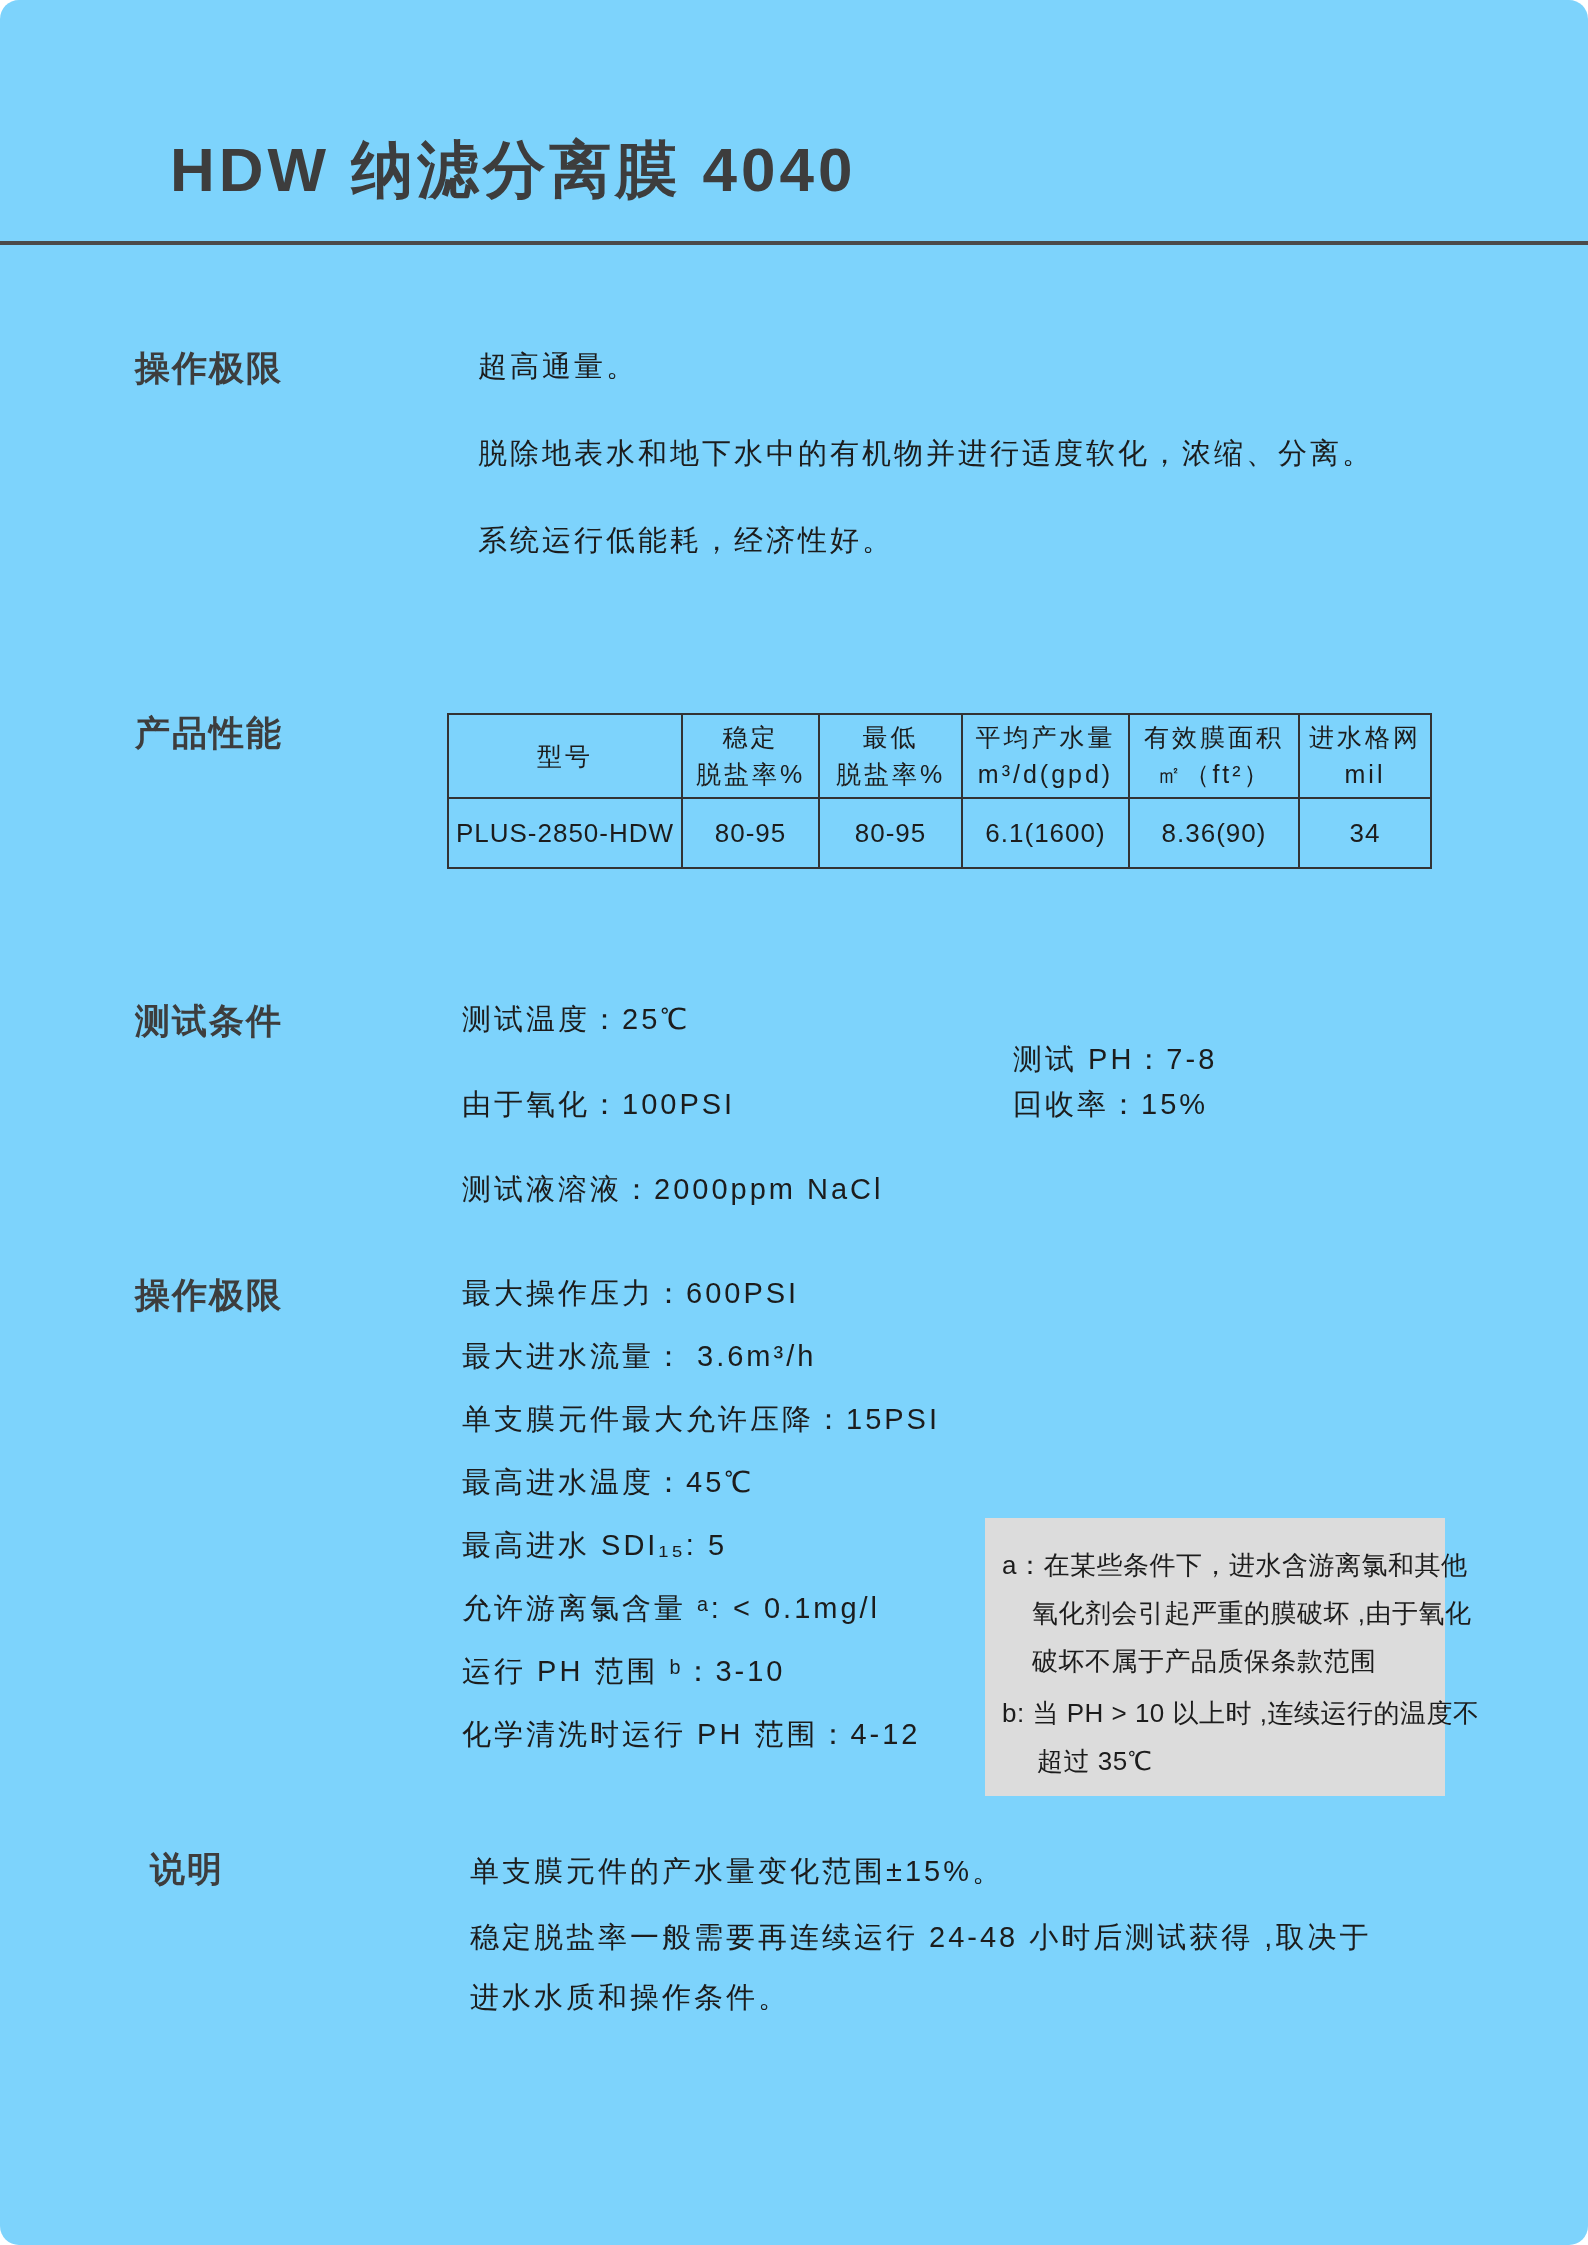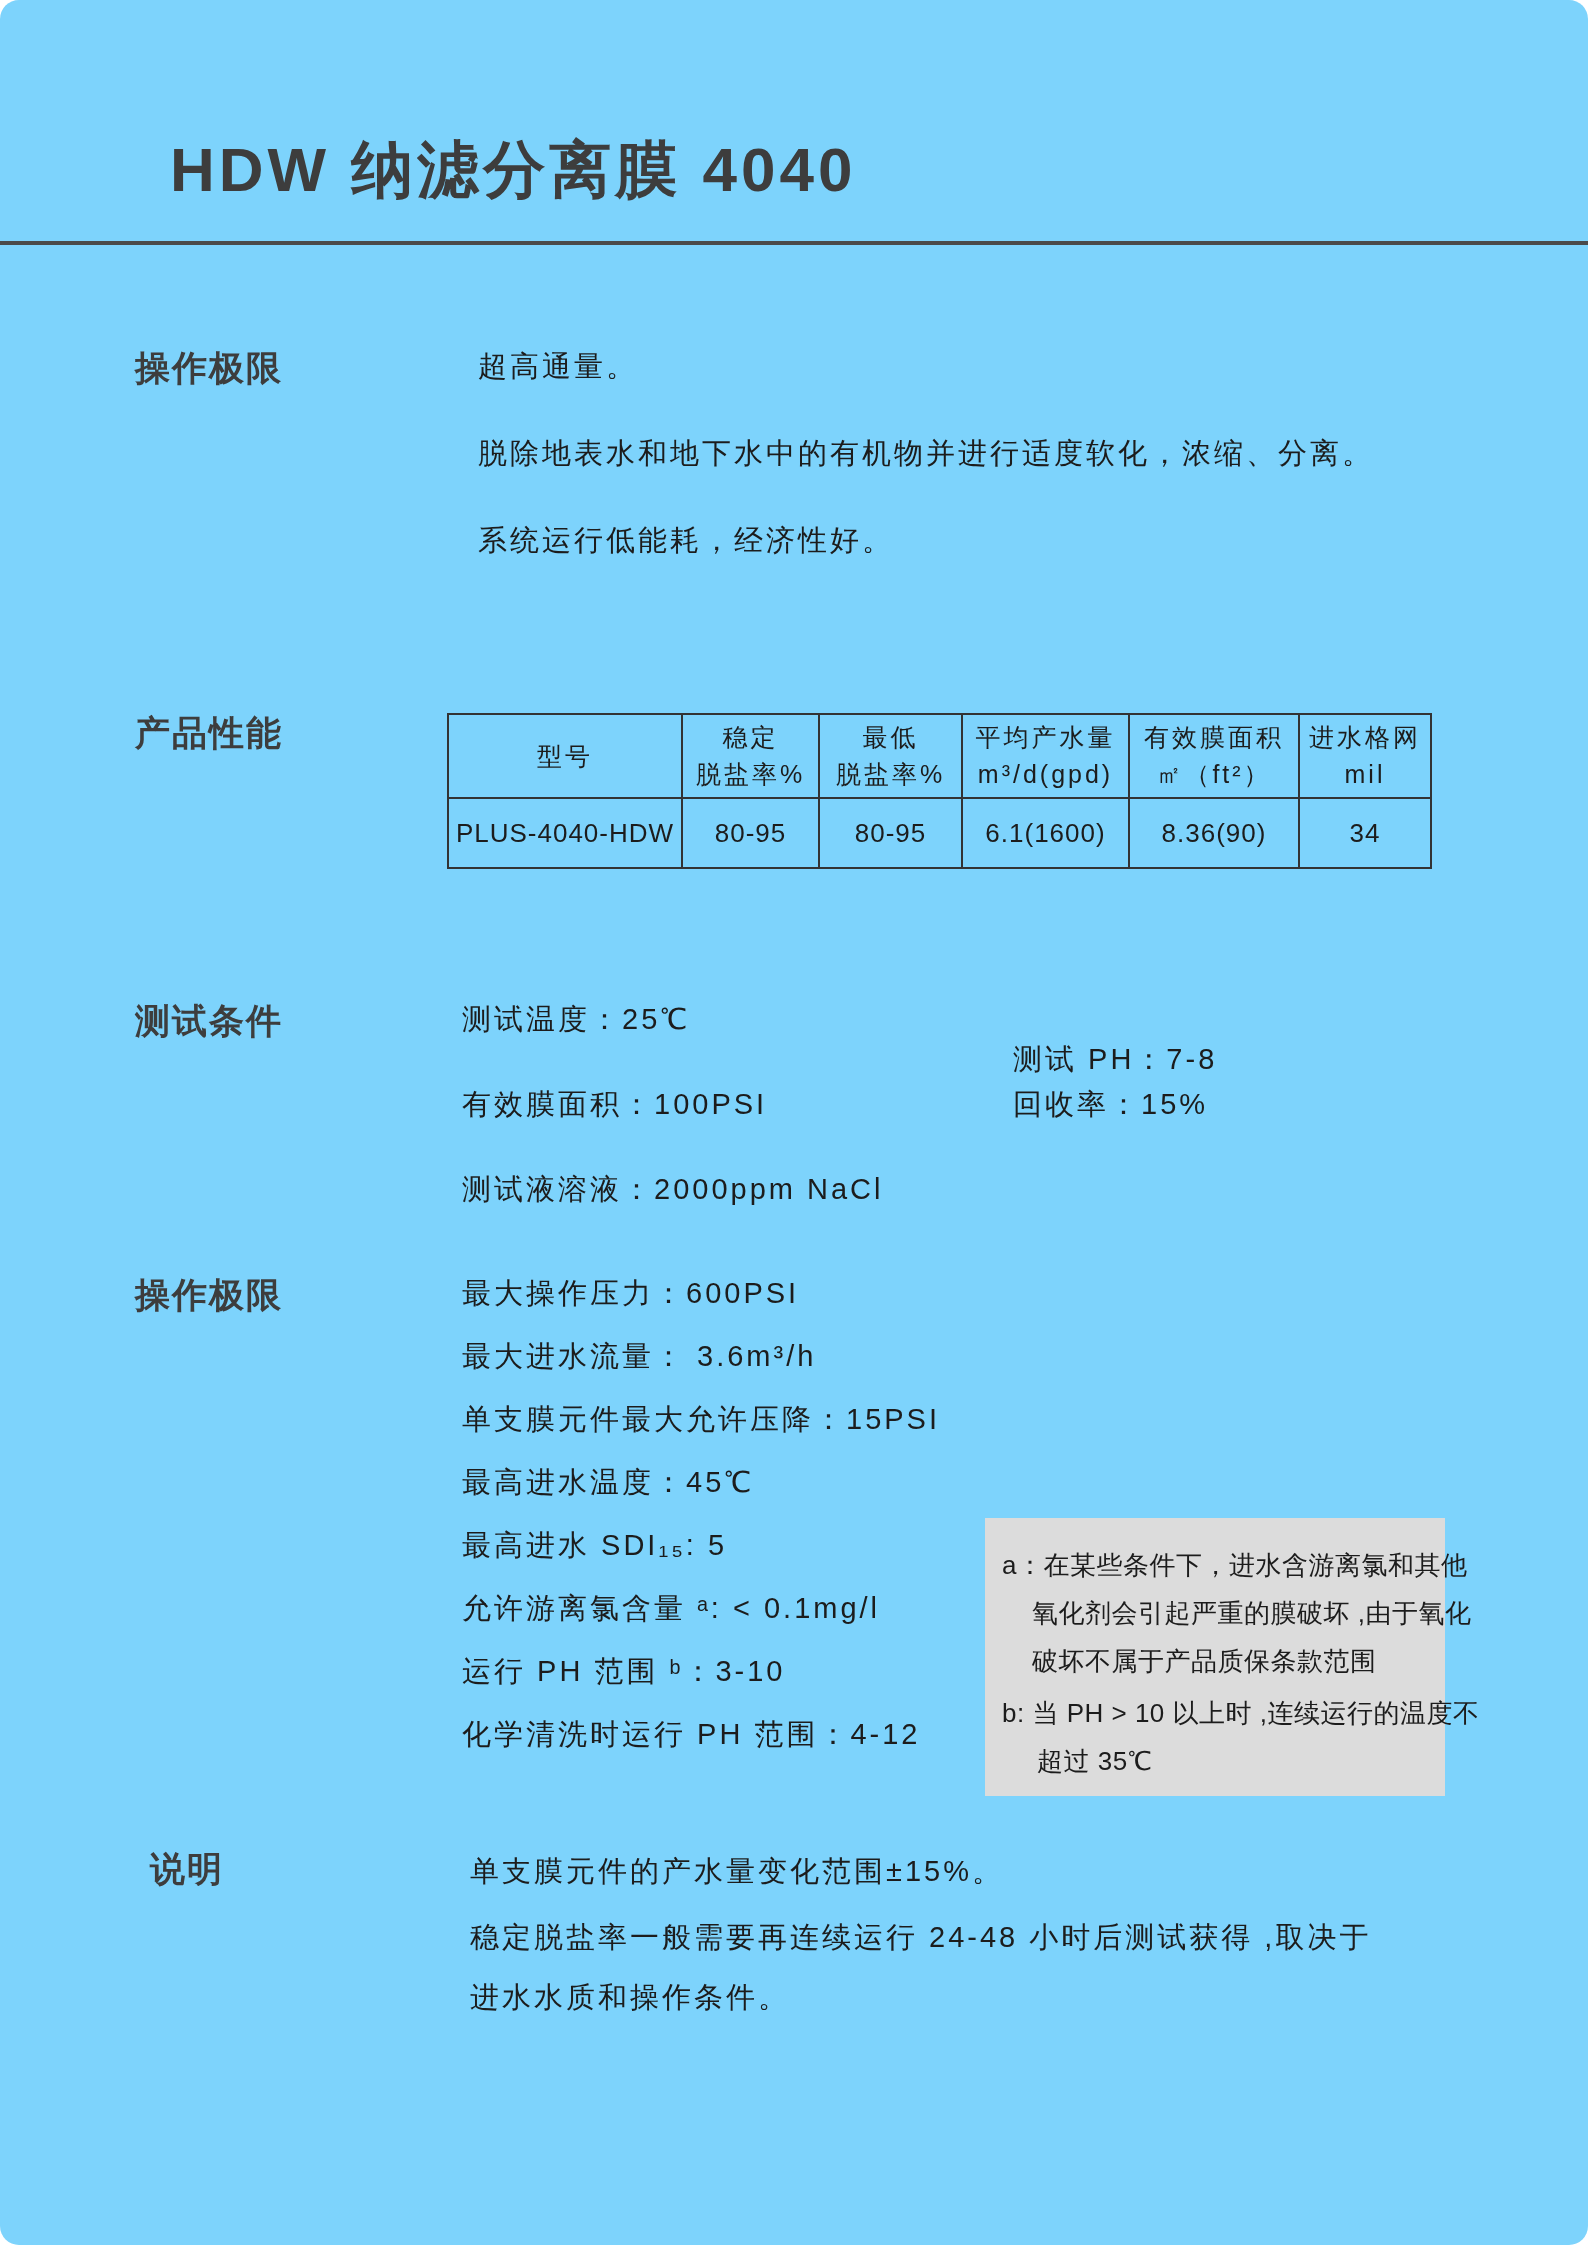--- a/index.html
+++ b/index.html
@@ -109,33 +109,33 @@
     <tbody>
         <tr>
       <th><span>型号</span></th>
       <th><span>稳定</span><br><span>脱盐率%</span></th>
       <th><span>最低</span><br><span>脱盐率%</span></th>
       <th><span>平均产水量</span><br><span>m³/d(gpd)</span></th>
       <th><span>有效膜面积</span><br><span>㎡（ft²）</span></th>
       <th><span>进水格网</span><br><span>mil</span></th>
     </tr>
     <tr>
-      <td>PLUS-4040-HDW</td>
+      <td>PLUS-2850-HDW</td>
       <td>80-95</td>
       <td>80-95</td>
       <td>6.1(1600)</td>
       <td>8.36(90)</td>
       <td>34</td>
     </tr>
   </tbody>
     </table>
 
   <div class="sec-label" style="left:135px; top:998px;">测试条件</div>
   <div class="body-line" style="left:462px; top:1000px;">测试温度：25℃</div>
-  <div class="body-line" style="left:462px; top:1085px;">有效膜面积：100PSI</div>
+  <div class="body-line" style="left:462px; top:1085px;">由于氧化：100PSI</div>
   <div class="body-line" style="left:462px; top:1170px;">测试液溶液：2000ppm NaCl</div>
   <div class="body-line" style="left:1013px; top:1040px;text-align:center;">测试 PH：7-8</div>
   <div class="body-line" style="left:1013px; top:1085px;">回收率：15%</div>
 
   <div class="sec-label" style="left:135px; top:1272px;">操作极限</div>
   <div class="body-line" style="left:462px; top:1274px;">最大操作压力：600PSI</div>
   <div class="body-line" style="left:462px; top:1337px;">最大进水流量：  3.6m³/h</div>
   <div class="body-line" style="left:462px; top:1400px;">单支膜元件最大允许压降：15PSI</div>
   <div class="body-line" style="left:462px; top:1463px;">最高进水温度：45℃</div>
   <div class="body-line" style="left:462px; top:1526px;">最高进水 SDI₁₅: 5</div>

